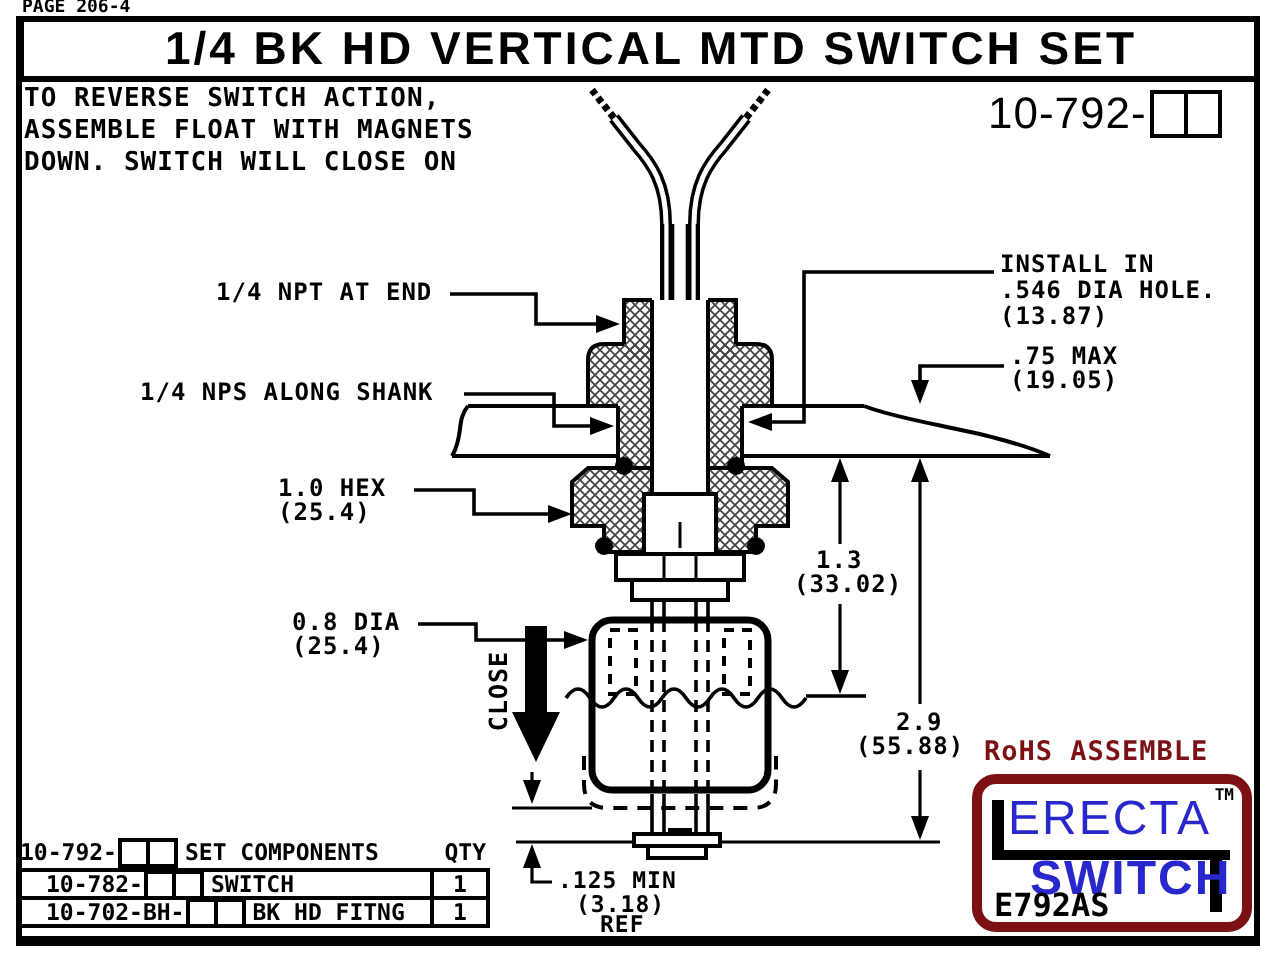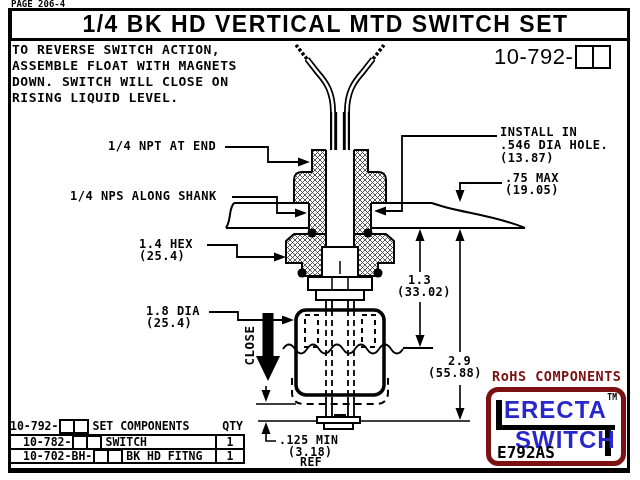--- a/index.html
+++ b/index.html
@@ -46,21 +46,21 @@
   .tbox .qtycell{width:26px;border-left:2px solid #000;align-self:stretch;
                  display:flex;align-items:center;justify-content:center;}
   .sbx{display:inline-block;width:12px;height:11px;border:2px solid #000;background:#fff;}
   .sbx + .sbx{margin-left:-2px;}
   .sbxwrap{display:inline-flex;margin:0 3px 0 1px;}
 
   
   .logo{left:486px;top:387px;width:130px;height:69px;border:5px solid #7c1113;
         border-radius:12px;background:#fff;}
   .logo .lbar{position:absolute;left:5px;top:8px;width:6px;height:26px;background:#000;}
-  .logo .l1{position:absolute;left:13px;top:4px;font-size:24px;font-weight:bold;
+  .logo .l1{position:absolute;left:13px;top:4px;font-size:24px;font-weight:normal;
             color:#2727cc;letter-spacing:1px;font-family:"Liberation Sans",sans-serif;}
   .logo .tm{position:absolute;right:4px;top:1px;font-size:8px;font-weight:bold;}
   .logo .uline{position:absolute;left:5px;top:33px;width:119px;height:5px;background:#000;}
   .logo .rbar{position:absolute;left:114px;top:33px;width:6px;height:31px;background:#000;}
   .logo .l2{position:absolute;left:24px;top:34px;font-size:24px;font-weight:bold;
             color:#2727cc;letter-spacing:1px;font-family:"Liberation Sans",sans-serif;}
   .logo .code{position:absolute;left:6px;top:51px;font-size:16px;font-weight:bold;
               font-family:"DejaVu Sans Mono",monospace;}
   svg{position:absolute;left:0;top:0;}
 </style>
@@ -176,38 +176,37 @@
   <span class="sans">1/4 BK HD VERTICAL MTD SWITCH SET</span>
 </div>
 <div class="abs border-left"></div>
 <div class="abs border-right"></div>
 <div class="abs border-bottom"></div>
 
 <div class="abs note mono">
   <div>TO REVERSE SWITCH ACTION,</div>
   <div>ASSEMBLE FLOAT WITH MAGNETS</div>
   <div>DOWN. SWITCH WILL CLOSE ON</div>
-  <div>RISING LIQUID LEVEL.</div>
 </div>
 
 <div class="abs partnum sans">
   <span>10-792-</span>
   <span class="bxwrap">
       <span class="bx"></span>
       <span class="bx"></span>
     </span>
 </div>
 
 <div class="abs dim mono" style="left:108px;top:140px;">1/4 NPT AT END</div>
 <div class="abs dim mono" style="left:70px;top:190px;">1/4 NPS ALONG SHANK</div>
 
-<div class="abs dim mono" style="left:139px;top:238px;">1.4 HEX</div>
+<div class="abs dim mono" style="left:139px;top:238px;">1.0 HEX</div>
 <div class="abs dim mono" style="left:139px;top:250px;">(25.4)</div>
 
-<div class="abs dim mono" style="left:146px;top:305px;">1.8 DIA</div>
+<div class="abs dim mono" style="left:146px;top:305px;">0.8 DIA</div>
 <div class="abs dim mono" style="left:146px;top:317px;">(25.4)</div>
 
 <div class="abs dim mono" style="left:500px;top:126px;">
   <div>INSTALL IN</div>
   <div>.546 DIA HOLE.</div>
   <div>(13.87)</div>
 </div>
 
 <div class="abs dim mono" style="left:505px;top:172px;text-align:center;">.75 MAX</div>
 <div class="abs dim mono" style="left:505px;top:184px;">(19.05)</div>
@@ -217,21 +216,21 @@
 
 <div class="abs dim mono" style="left:448px;top:355px;">2.9</div>
 <div class="abs dim mono" style="left:428px;top:367px;">(55.88)</div>
 
 <div class="abs close-label mono">CLOSE</div>
 
 <div class="abs dim-sm mono" style="left:279px;top:434px;">.125 MIN</div>
 <div class="abs dim-sm mono" style="left:288px;top:446px;">(3.18)</div>
 <div class="abs dim-sm mono" style="left:300px;top:456px;">REF</div>
 
-<div class="abs rohs mono">RoHS COMPONENTS</div>
+<div class="abs rohs mono">RoHS ASSEMBLE</div>
 
 <div class="abs comp-table">
   <div class="trow thead">
     <span>10-792-</span>
       <span class="sbxwrap">
         <span class="sbx"></span>
         <span class="sbx"></span>
       </span>
       <span>SET COMPONENTS</span>
     <span class="qty-h">QTY</span>

